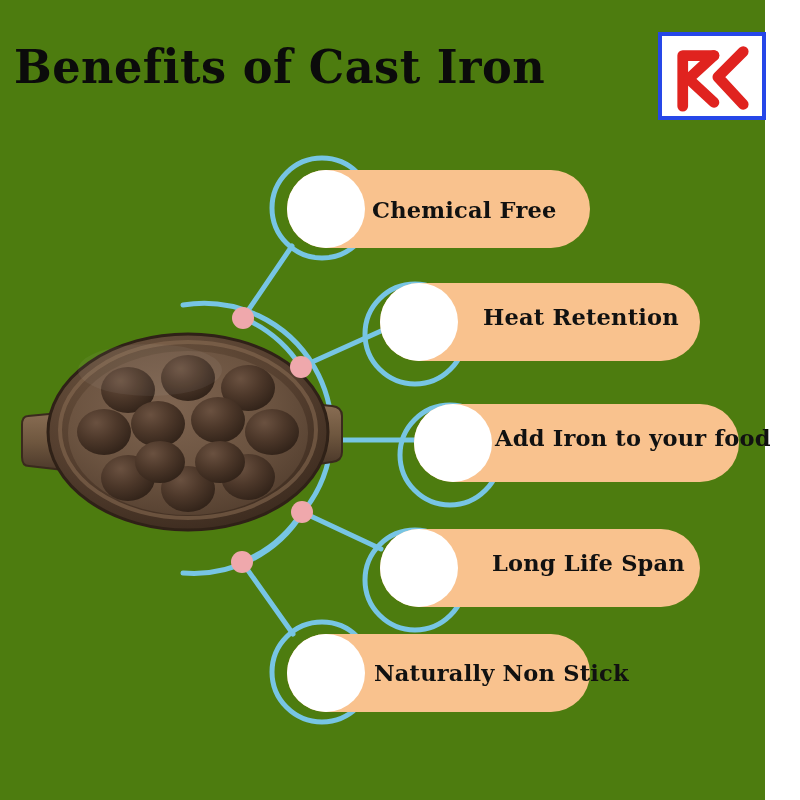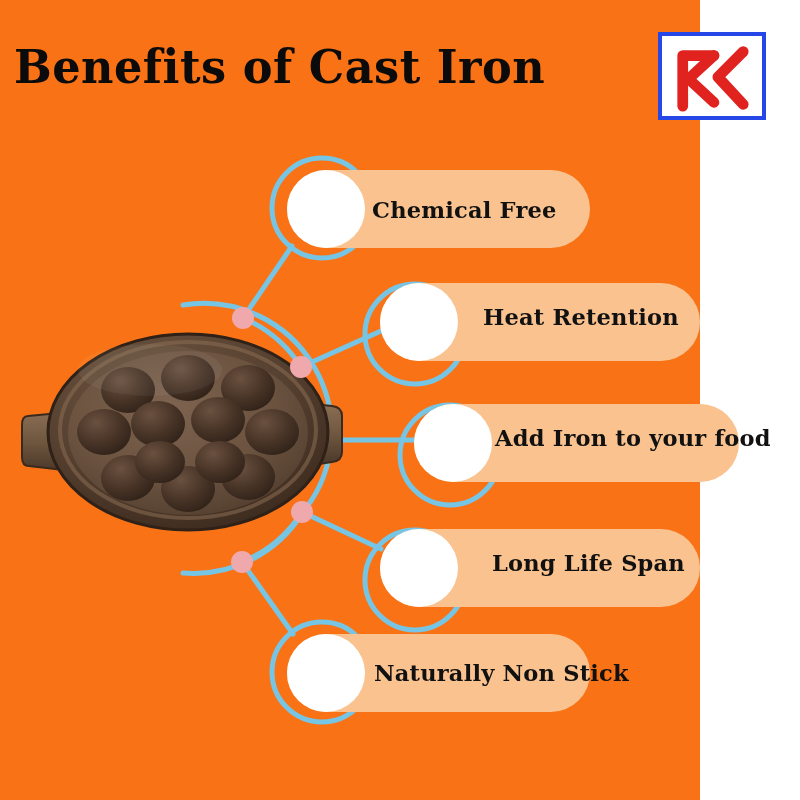--- a/index.html
+++ b/index.html
@@ -4,21 +4,21 @@
 <title>Benefits of Cast Iron</title>
 <style>
   html,body{margin:0;padding:0;}
   body{
     width:800px;height:800px;
     background:#ffffff;
     font-family:"DejaVu Serif", serif;
     overflow:hidden;
     position:relative;
   }
-  #stage{position:relative;width:700px;height:800px;background:#f97316;}
+  #stage{position:relative;width:765px;height:800px;background:#4d7c0f;}
 
   
   #page-title{
     position:absolute;left:14px;top:40px;
     font-family:"DejaVu Serif", serif;
     font-weight:700;
     font-style:normal;
     font-size:46px;
     letter-spacing:0.5px;
     color:#0b0b0b;

